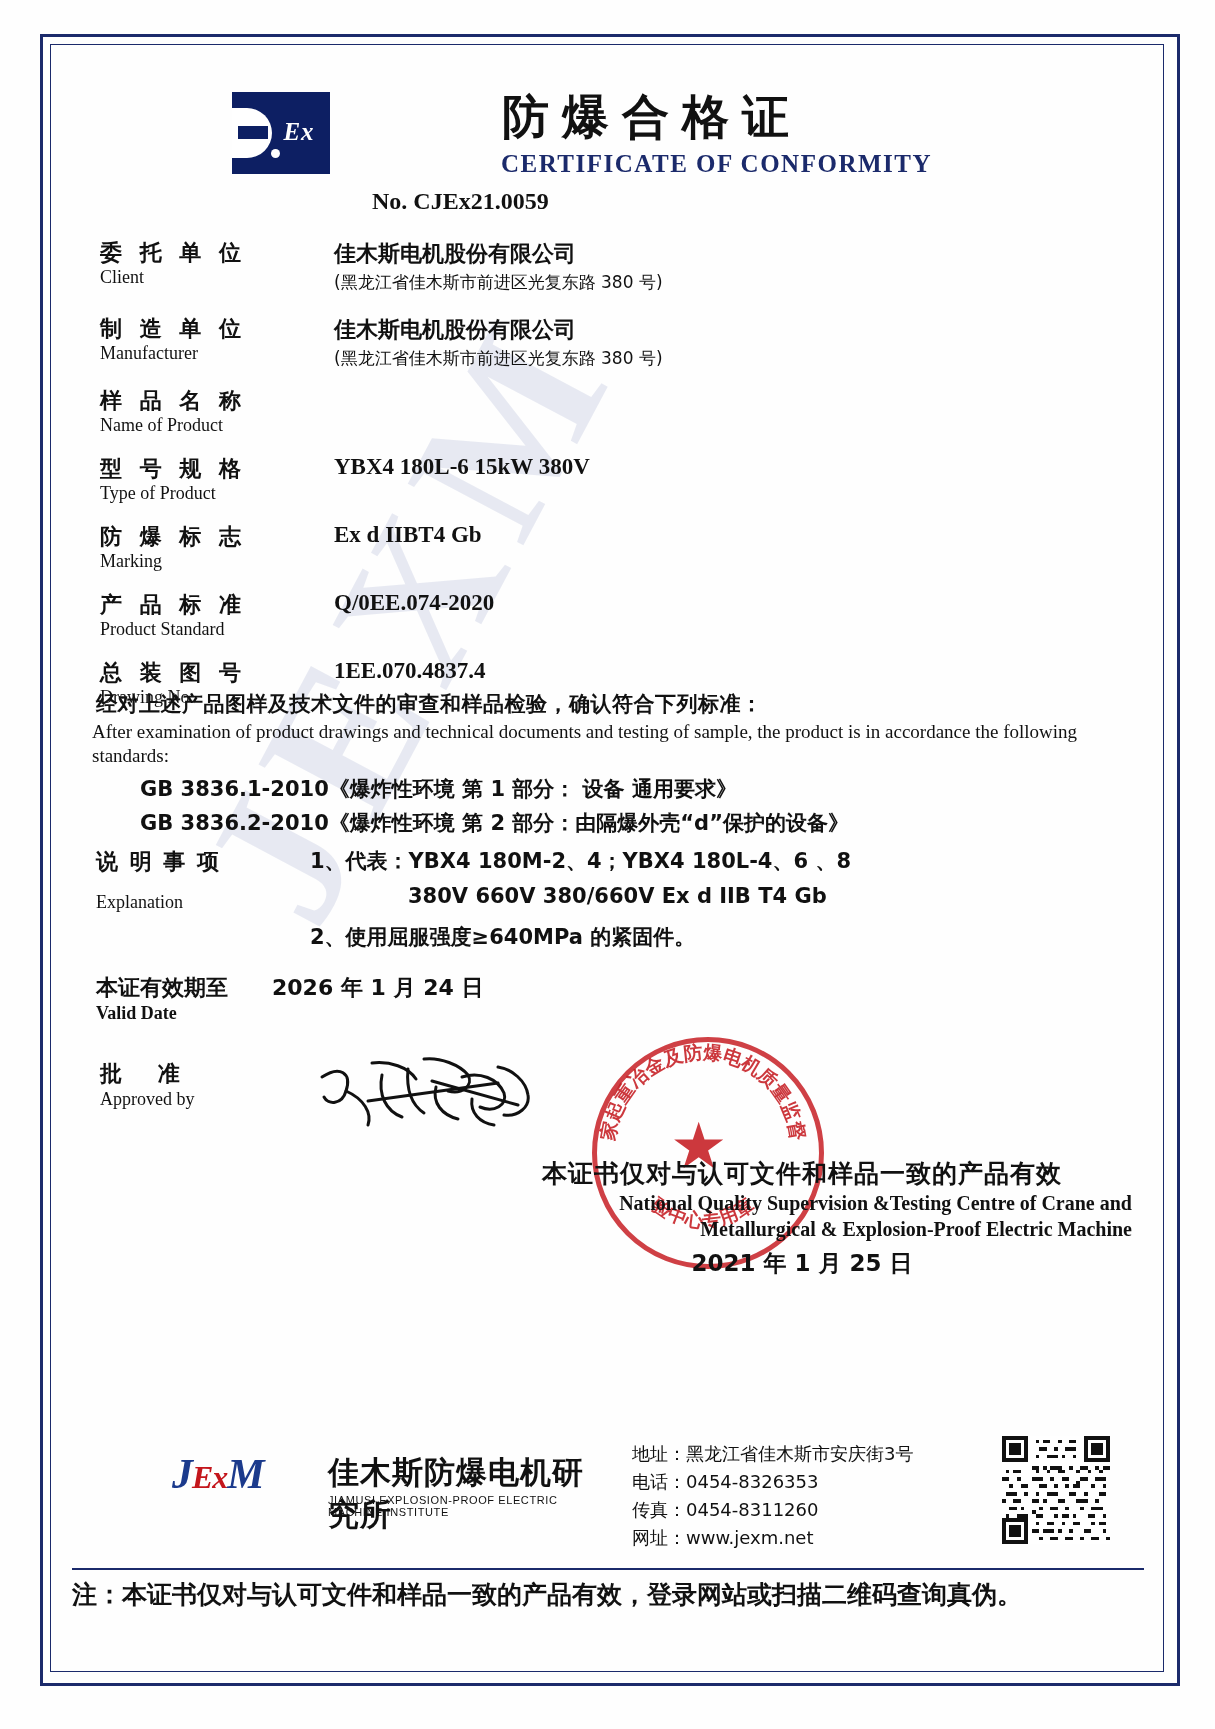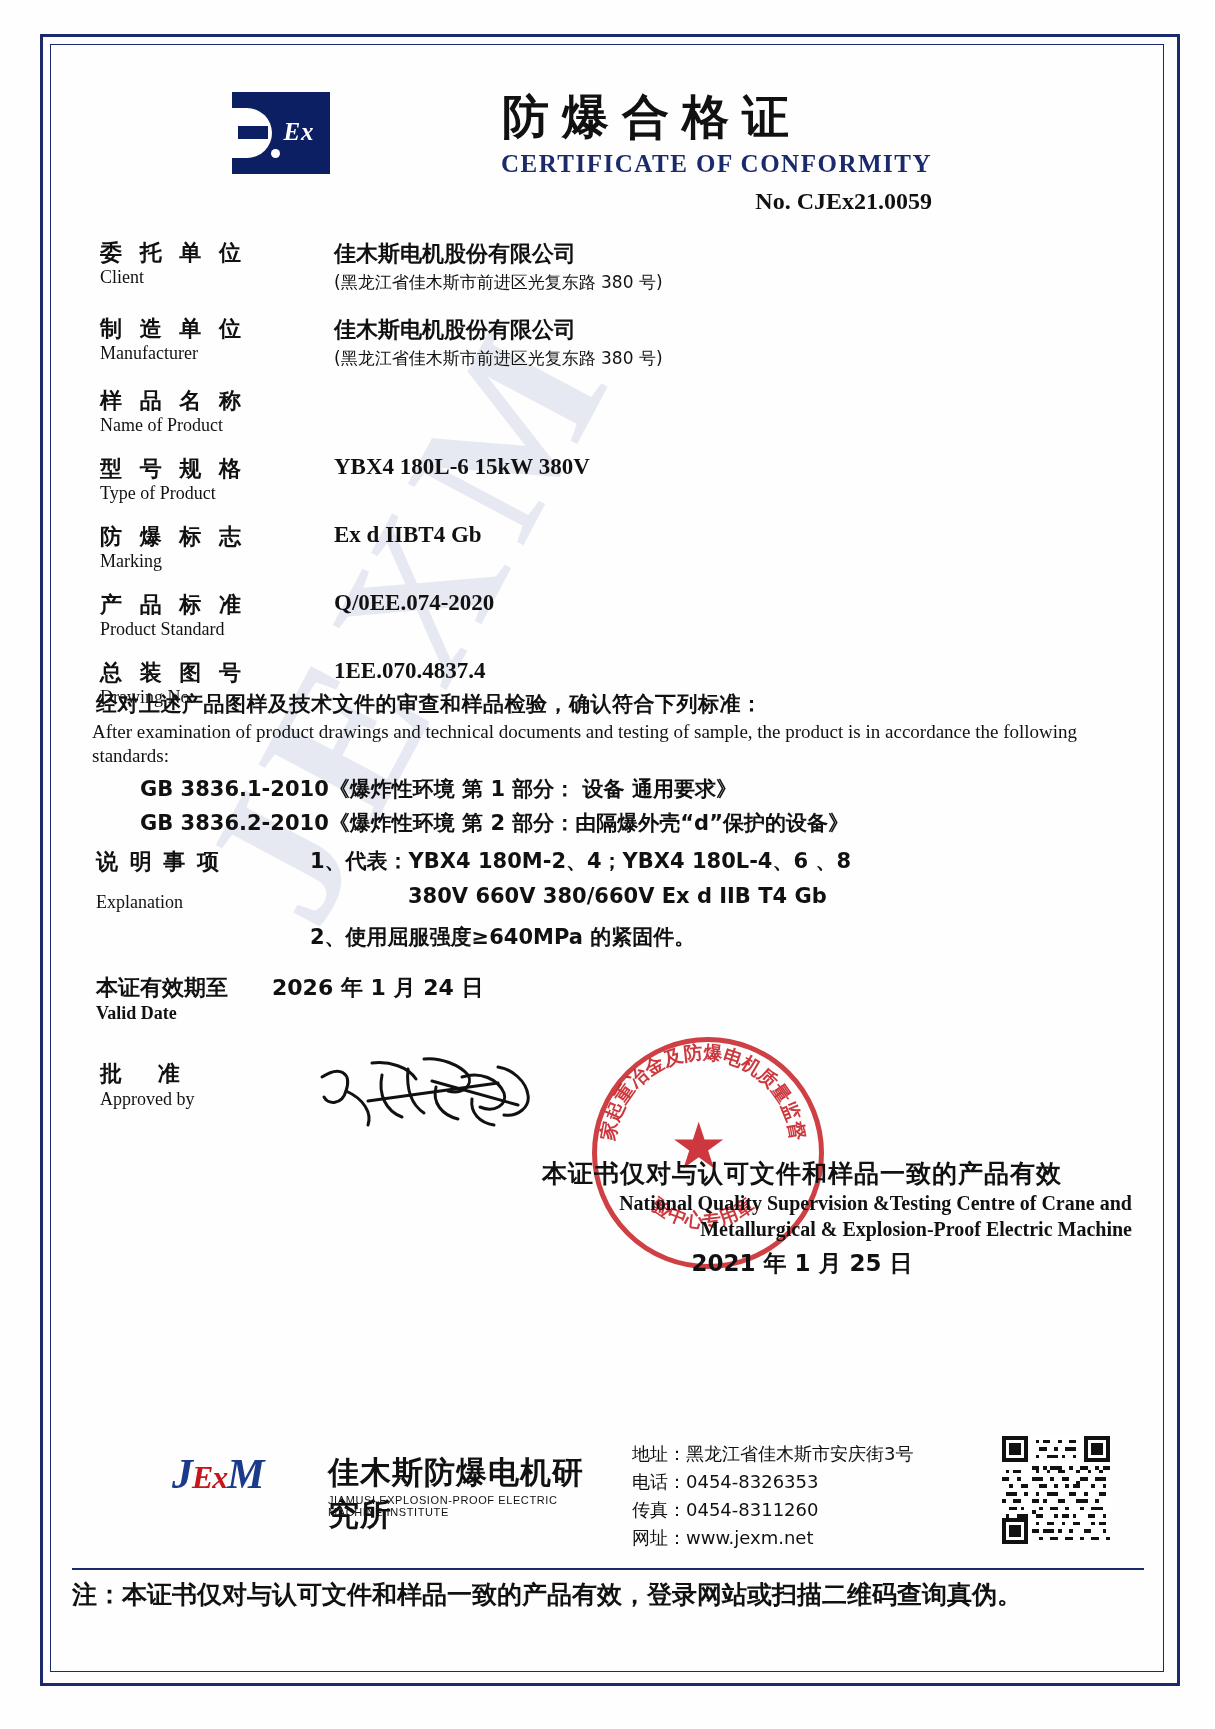--- a/index.html
+++ b/index.html
@@ -18,21 +18,21 @@
   .ex-logo .cutout{position:absolute;left:0;top:16px;width:40px;height:50px;background:#fff;border-radius:0 26px 26px 0;}
   .ex-logo .bar{position:absolute;left:6px;top:34px;width:30px;height:13px;background:#0d1f63;}
   .ex-logo .extxt{position:absolute;left:38px;top:26px;width:58px;text-align:center;color:#fff;
       font-family:"Liberation Serif",serif;font-weight:bold;font-size:25px;font-style:italic;letter-spacing:1px;}
   .ex-logo .dot{position:absolute;left:39px;top:57px;width:9px;height:9px;background:#fff;border-radius:50%;}
 
   .title-cn{position:absolute;left:300px;top:16px;width:560px;text-align:center;font-size:47px;font-weight:bold;
       letter-spacing:13px;font-family:"DejaVu Sans",sans-serif;color:#111;}
   .title-en{position:absolute;left:300px;top:80px;width:560px;text-align:right;font-size:25px;font-weight:bold;
       letter-spacing:1.5px;color:#1b2a6b;font-family:"Liberation Serif",serif;}
-  .cert-no{position:absolute;left:300px;top:118px;width:560px;text-align:right;font-size:24px;font-weight:bold;color:#111;}
+  .cert-no{position:absolute;left:300px;top:118px;width:560px;text-align:left;font-size:24px;font-weight:bold;color:#111;}
 
   
   .fields{position:absolute;left:0;top:168px;width:1072px;}
   .row{position:relative;min-height:58px;}
   .lbl-cn{position:absolute;left:28px;top:0;width:210px;font-size:22px;font-weight:bold;font-family:"DejaVu Sans",sans-serif;letter-spacing:5px;}
   .lbl-en{position:absolute;left:28px;top:29px;width:230px;font-size:18px;font-family:"Liberation Serif",serif;}
   .val{position:absolute;left:262px;top:1px;font-size:22px;font-weight:bold;font-family:"DejaVu Sans",sans-serif;}
   .val-sub{position:absolute;left:262px;top:33px;font-size:17px;font-family:"DejaVu Sans",sans-serif;}
   .val-serif{position:absolute;left:262px;top:0px;font-size:23px;font-weight:bold;font-family:"Liberation Serif",serif;}
 

